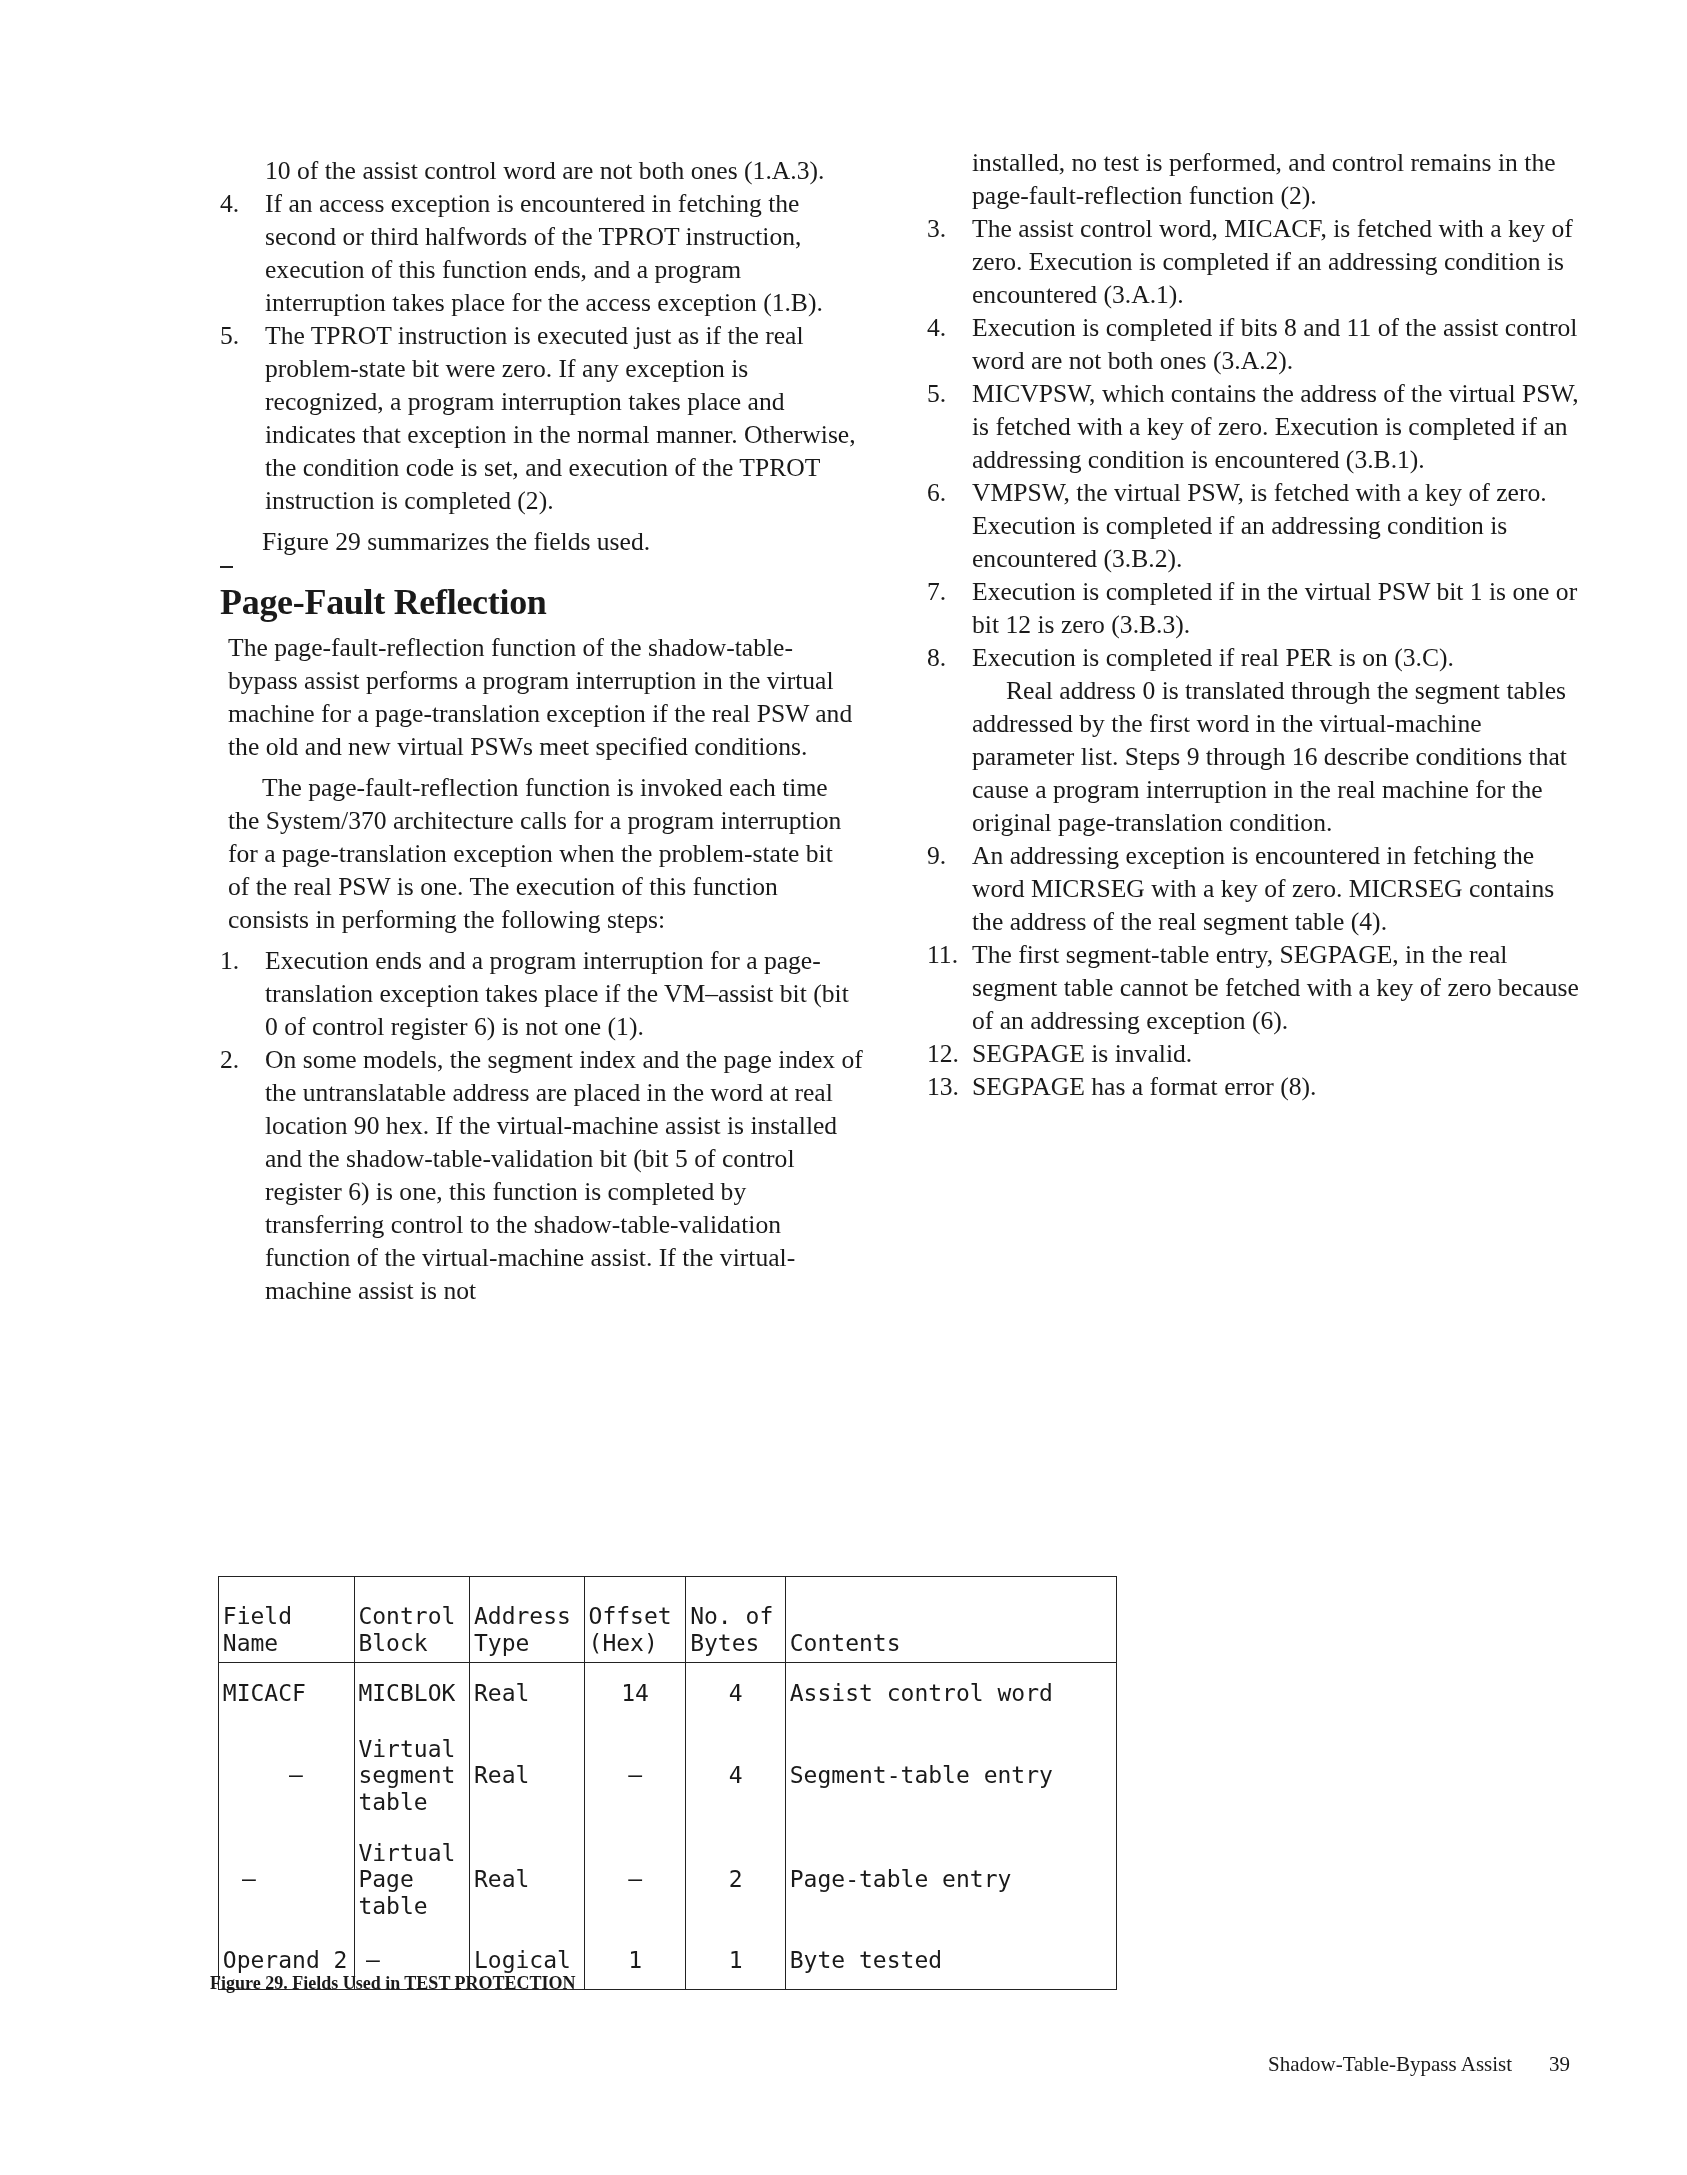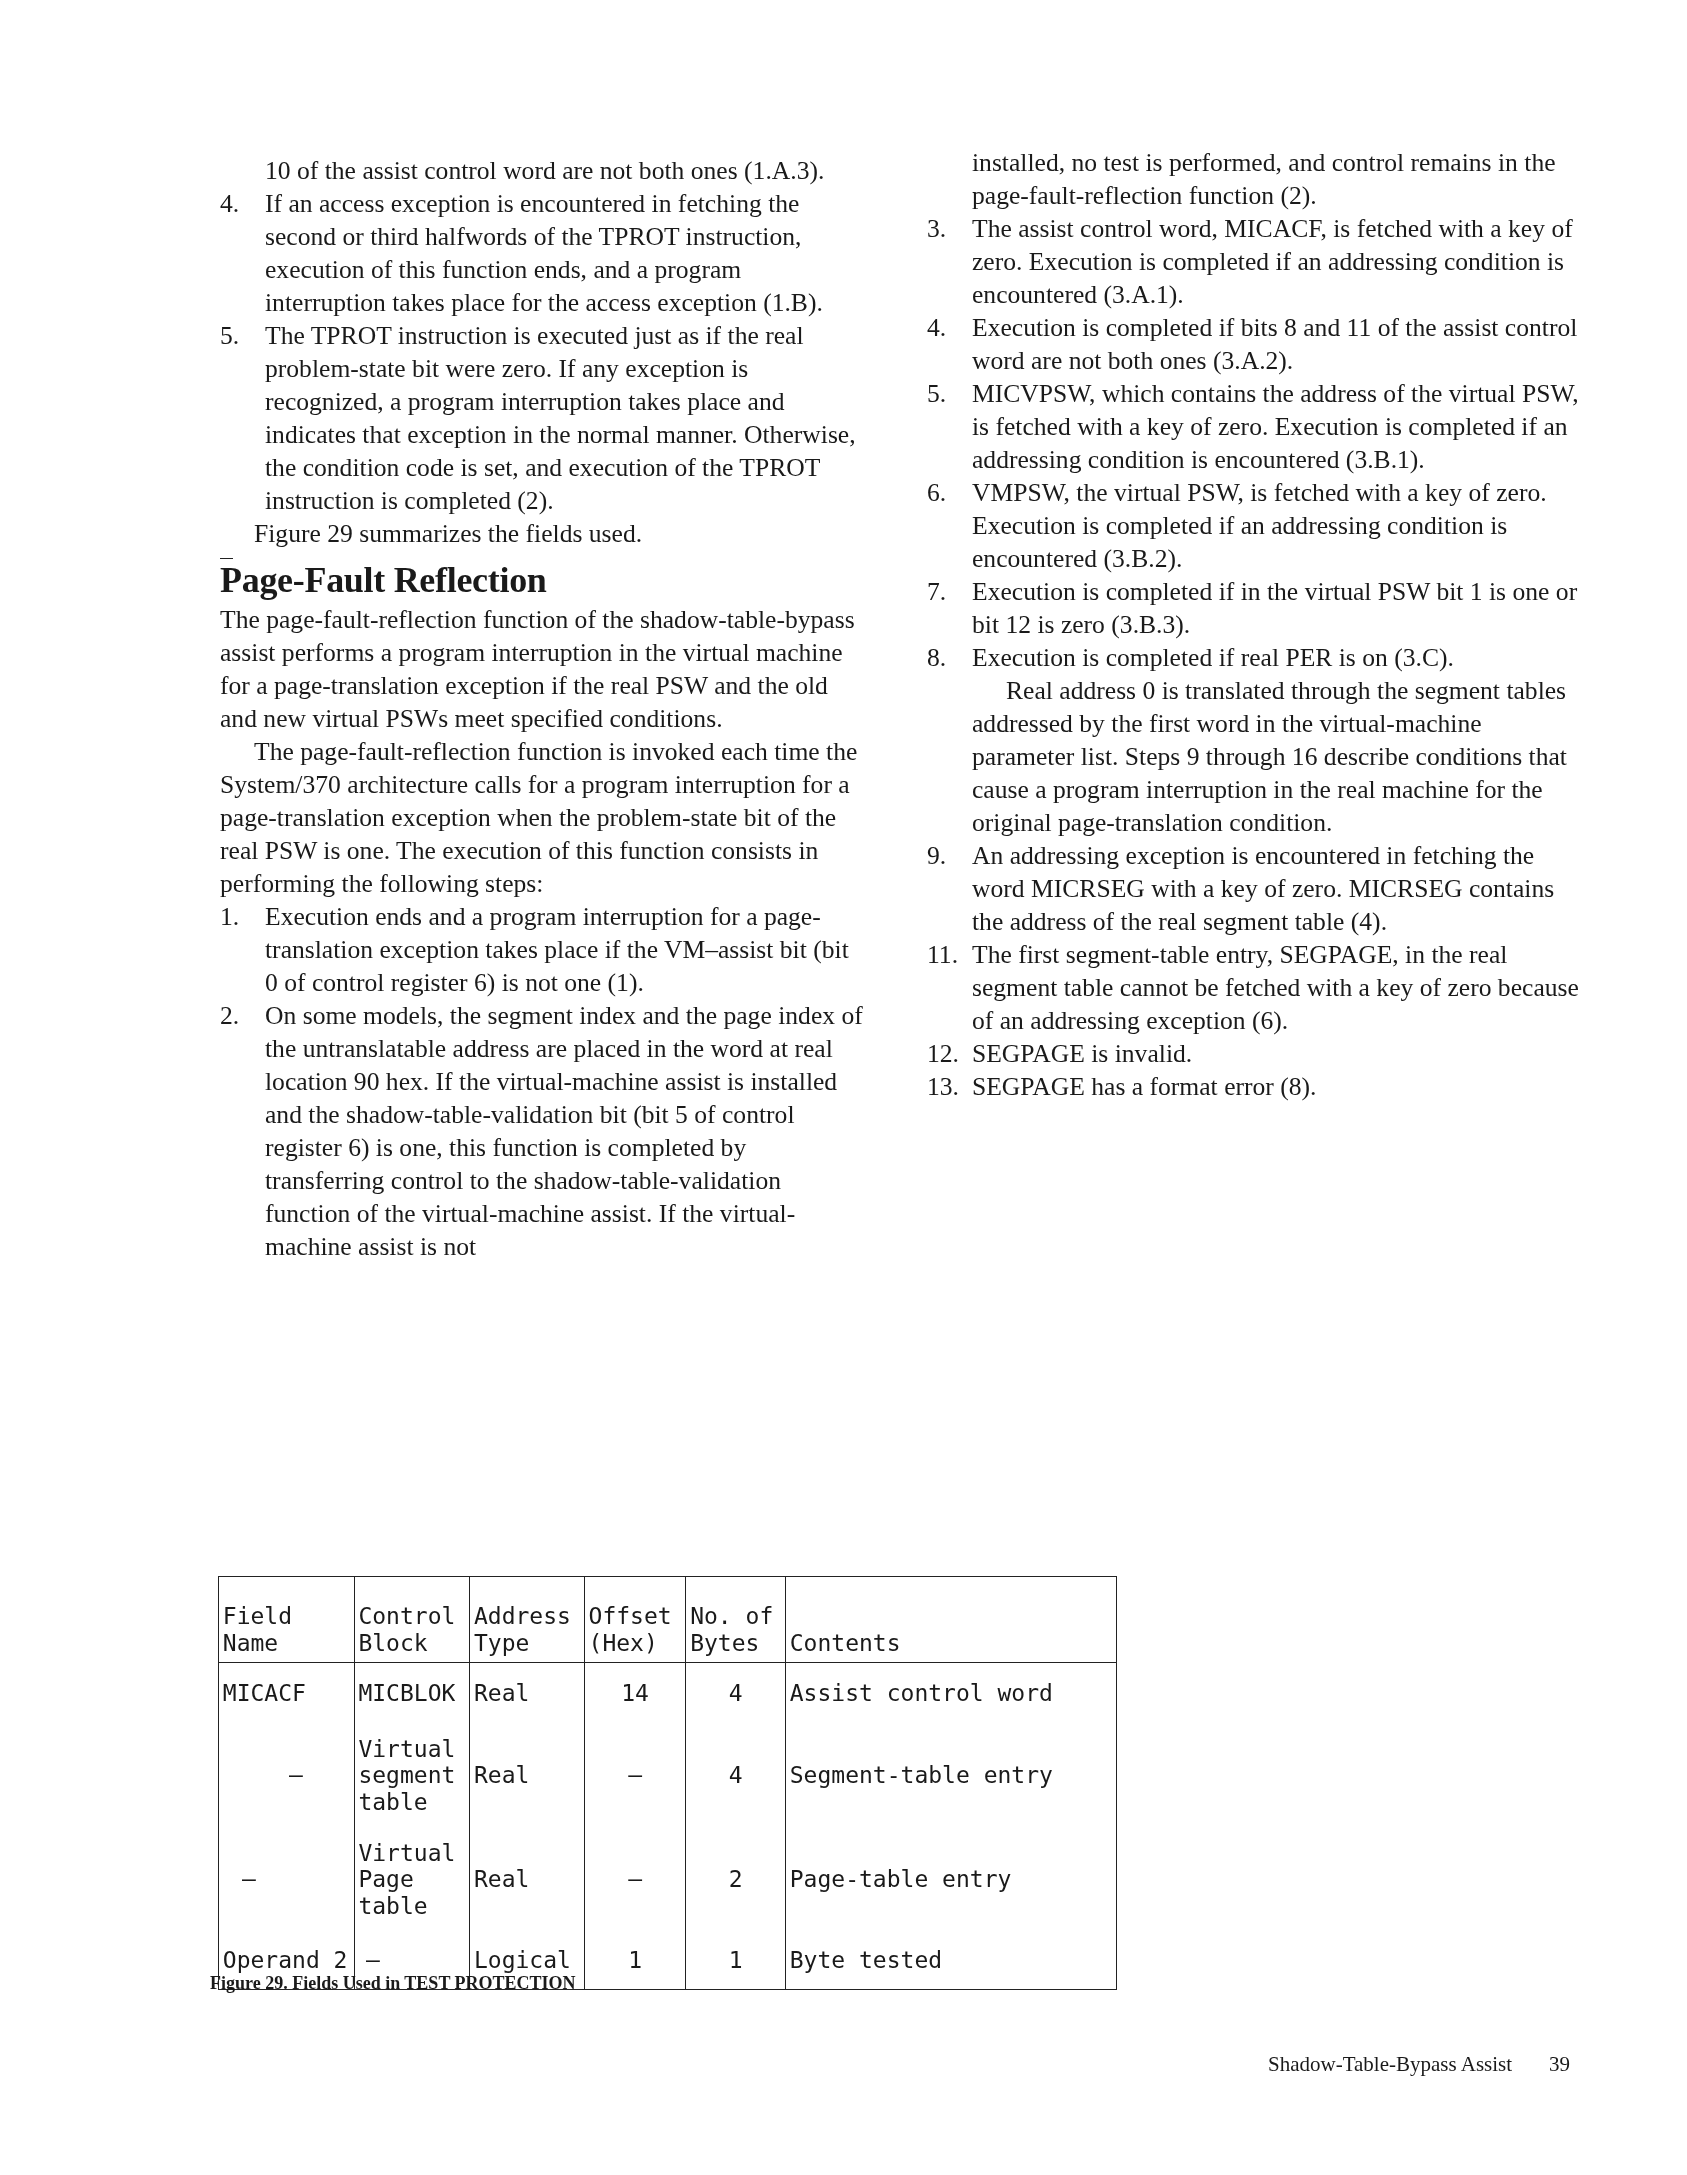--- a/index.html
+++ b/index.html
@@ -1,21 +1,21 @@
 <!DOCTYPE html>
 <html style="font-size:15px"><head>
 <meta charset="utf-8">
 <style>
   html, body { margin:0; padding:0; background:#ffffff; }
   body { width:1687px; height:2176px; position:relative; overflow:hidden; color:#1a1a1a;
          font-family:"Liberation Serif","DejaVu Serif",serif; }
   .col { position:absolute; font-size:25.6px; line-height:33px; }
   .col-left { left:220px; top:154px; width:644px; }
   .col-right { left:927px; top:146px; width:662px; }
-  .p { margin:0; }
+  .p { margin:8px; }
   .indent { text-indent:34px; }
   .li { display:flex; margin:0; }
   .li .num { width:45px; flex:none; }
   .li .txt { flex:1; }
   .cont { padding-left:45px; margin:0; }
   .heading { font-family:"Liberation Serif","DejaVu Serif",serif; font-weight:bold; font-size:36px; line-height:42px; margin:23px 0 1.9px 0; letter-spacing:-0.3px; }
   .dash { width:13.2px; height:1.9px; background:#222; margin:7.6px 0 0 0; }
   .tablewrap { position:absolute; left:218px; top:1576px; }
   table.fields { border-collapse:collapse; font-family:"DejaVu Sans Mono","Liberation Mono",monospace; font-size:23px; line-height:26.5px; border:1.9px solid #222; }
   table.fields th, table.fields td { border-left:1.9px solid #222; border-right:1.9px solid #222; padding:0 3.8px; vertical-align:middle; text-align:left; font-weight:normal; }
@@ -37,21 +37,21 @@
   <div class="li">
     <span class="num">4.</span>
     <span class="txt">If an access exception is encountered in fetching the second or third halfwords of the TPROT instruction, execution of this function ends, and a program interruption takes place for the access exception (1.B).</span>
   </div>
   <div class="li">
     <span class="num">5.</span>
     <span class="txt">The TPROT instruction is executed just as if the real problem-state bit were zero.  If any exception is recognized, a program interruption takes place and indicates that exception in the normal manner.  Otherwise, the condition code is set, and execution of the TPROT instruction is completed (2).</span>
   </div>
   <p class="p" style="padding-left:34px">Figure 29 summarizes the fields used.</p>
   <div class="dash"></div>
-  <h2 class="heading" style="margin-top:0">Page-Fault Reflection</h2>
+  <h2 class="heading" style="margin-top:13px">Page-Fault Reflection</h2>
   <p class="p">The page-fault-reflection function of the shadow-table-bypass assist performs a program interruption in the virtual machine for a page-translation exception if the real PSW and the old and new virtual PSWs meet specified conditions.</p>
   <p class="p indent">The page-fault-reflection function is invoked each time the System/370 architecture calls for a program interruption for a page-translation exception when the problem-state bit of the real PSW is one.  The execution of this function consists in performing the following steps:</p>
   <div class="li">
     <span class="num">1.</span>
     <span class="txt">Execution ends and a program interruption for a page-translation exception takes place if the VM–assist bit (bit 0 of control register 6) is not one (1).</span>
   </div>
   <div class="li">
     <span class="num">2.</span>
     <span class="txt">On some models, the segment index and the page index of the untranslatable address are placed in the word at real location 90 hex. If the virtual-machine assist is installed and the shadow-table-validation bit (bit 5 of control register 6) is one, this function is completed by transferring control to the shadow-table-validation function of the virtual-machine assist.  If the virtual-machine assist is not</span>
   </div>

